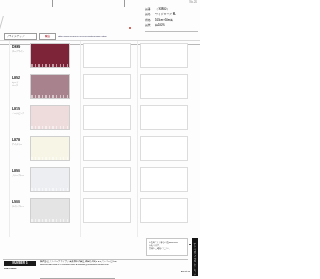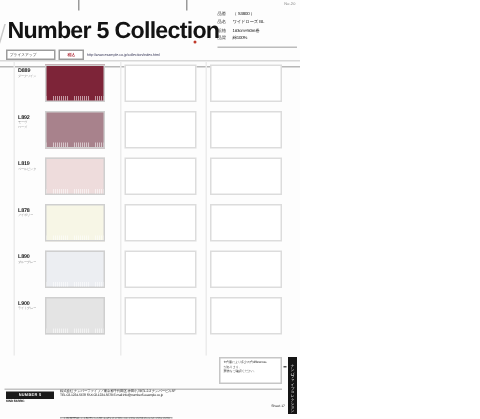--- a/index.html
+++ b/index.html
@@ -207,21 +207,20 @@
 <body>
 
 <div class="page">
 
   <div class="cropmark cm1"></div>
   <div class="cropmark cm2"></div>
   <div class="corner-tag">No.20</div>
 
   <div class="header">
     <div class="slash"></div>
-    <div class="title">Number 5 Collection</div>
     <div class="title-dot"></div>
 
     <div class="specs">
       <div class="spec-row">
         <span class="spec-k">品番</span>
         <span class="spec-v">（ S3800 ）</span>
       </div>
       <div class="spec-row">
         <span class="spec-k">品名</span>
         <span class="spec-v">ワイドローズ BL</span>

